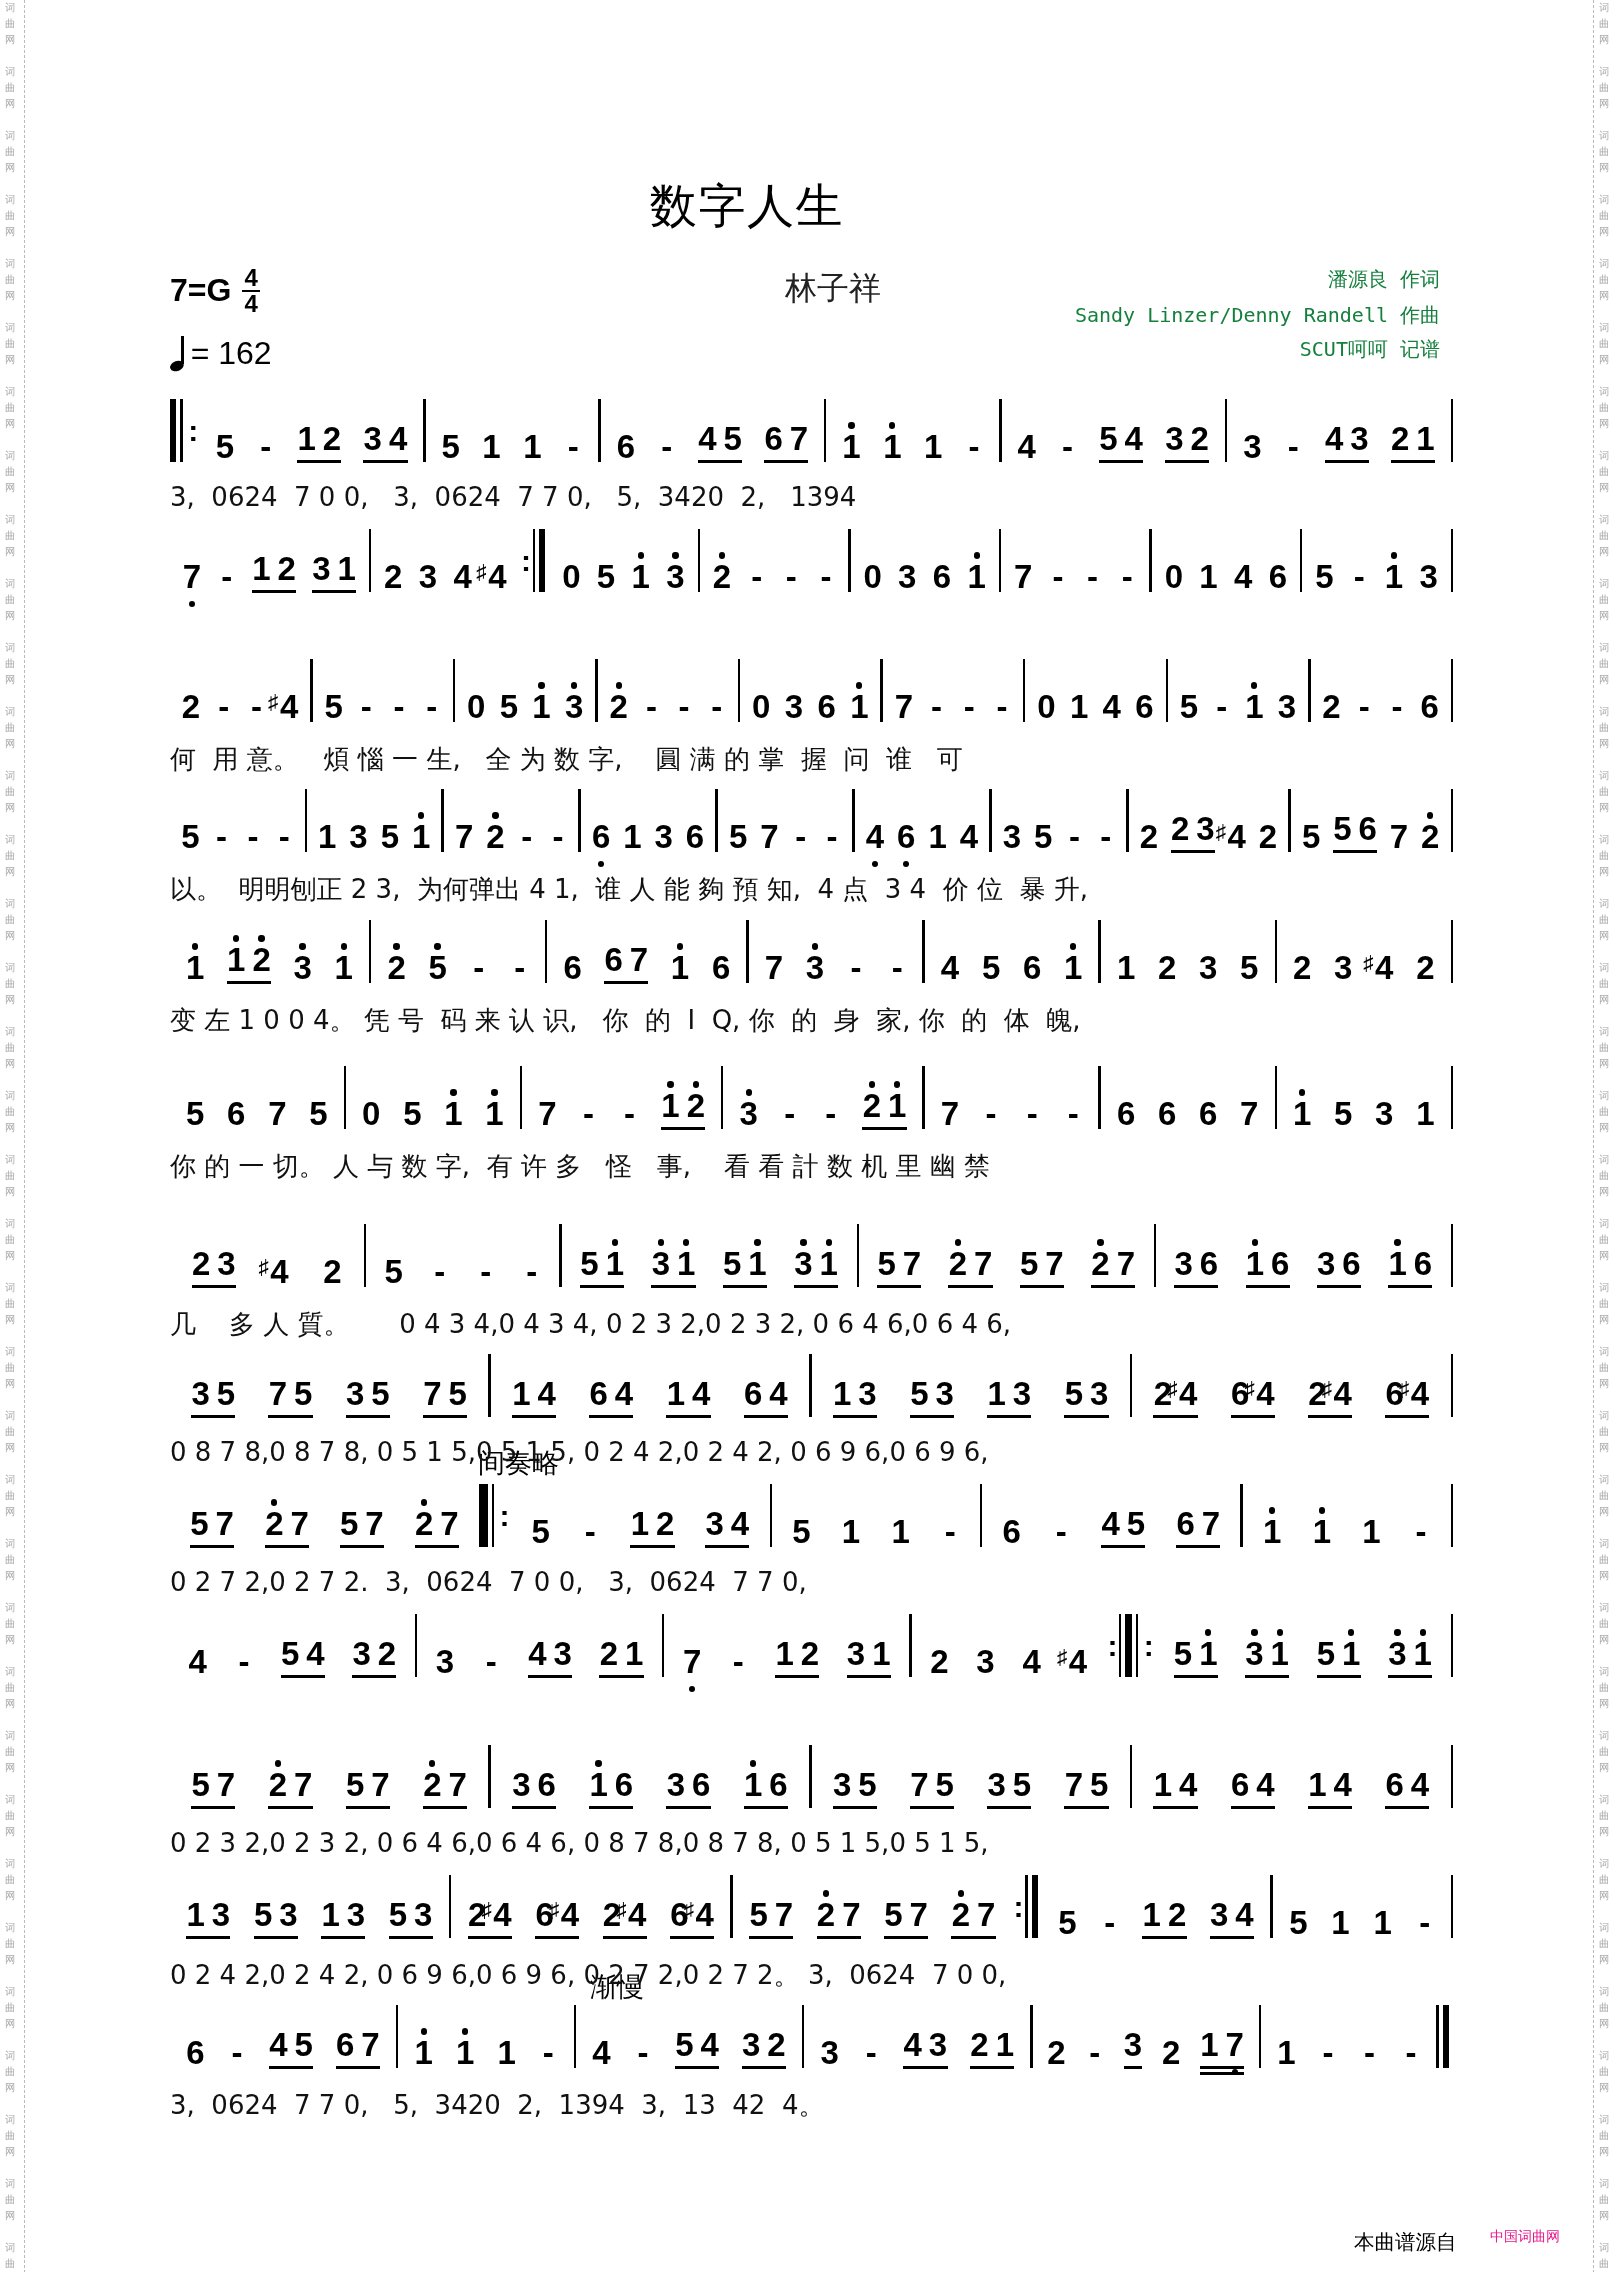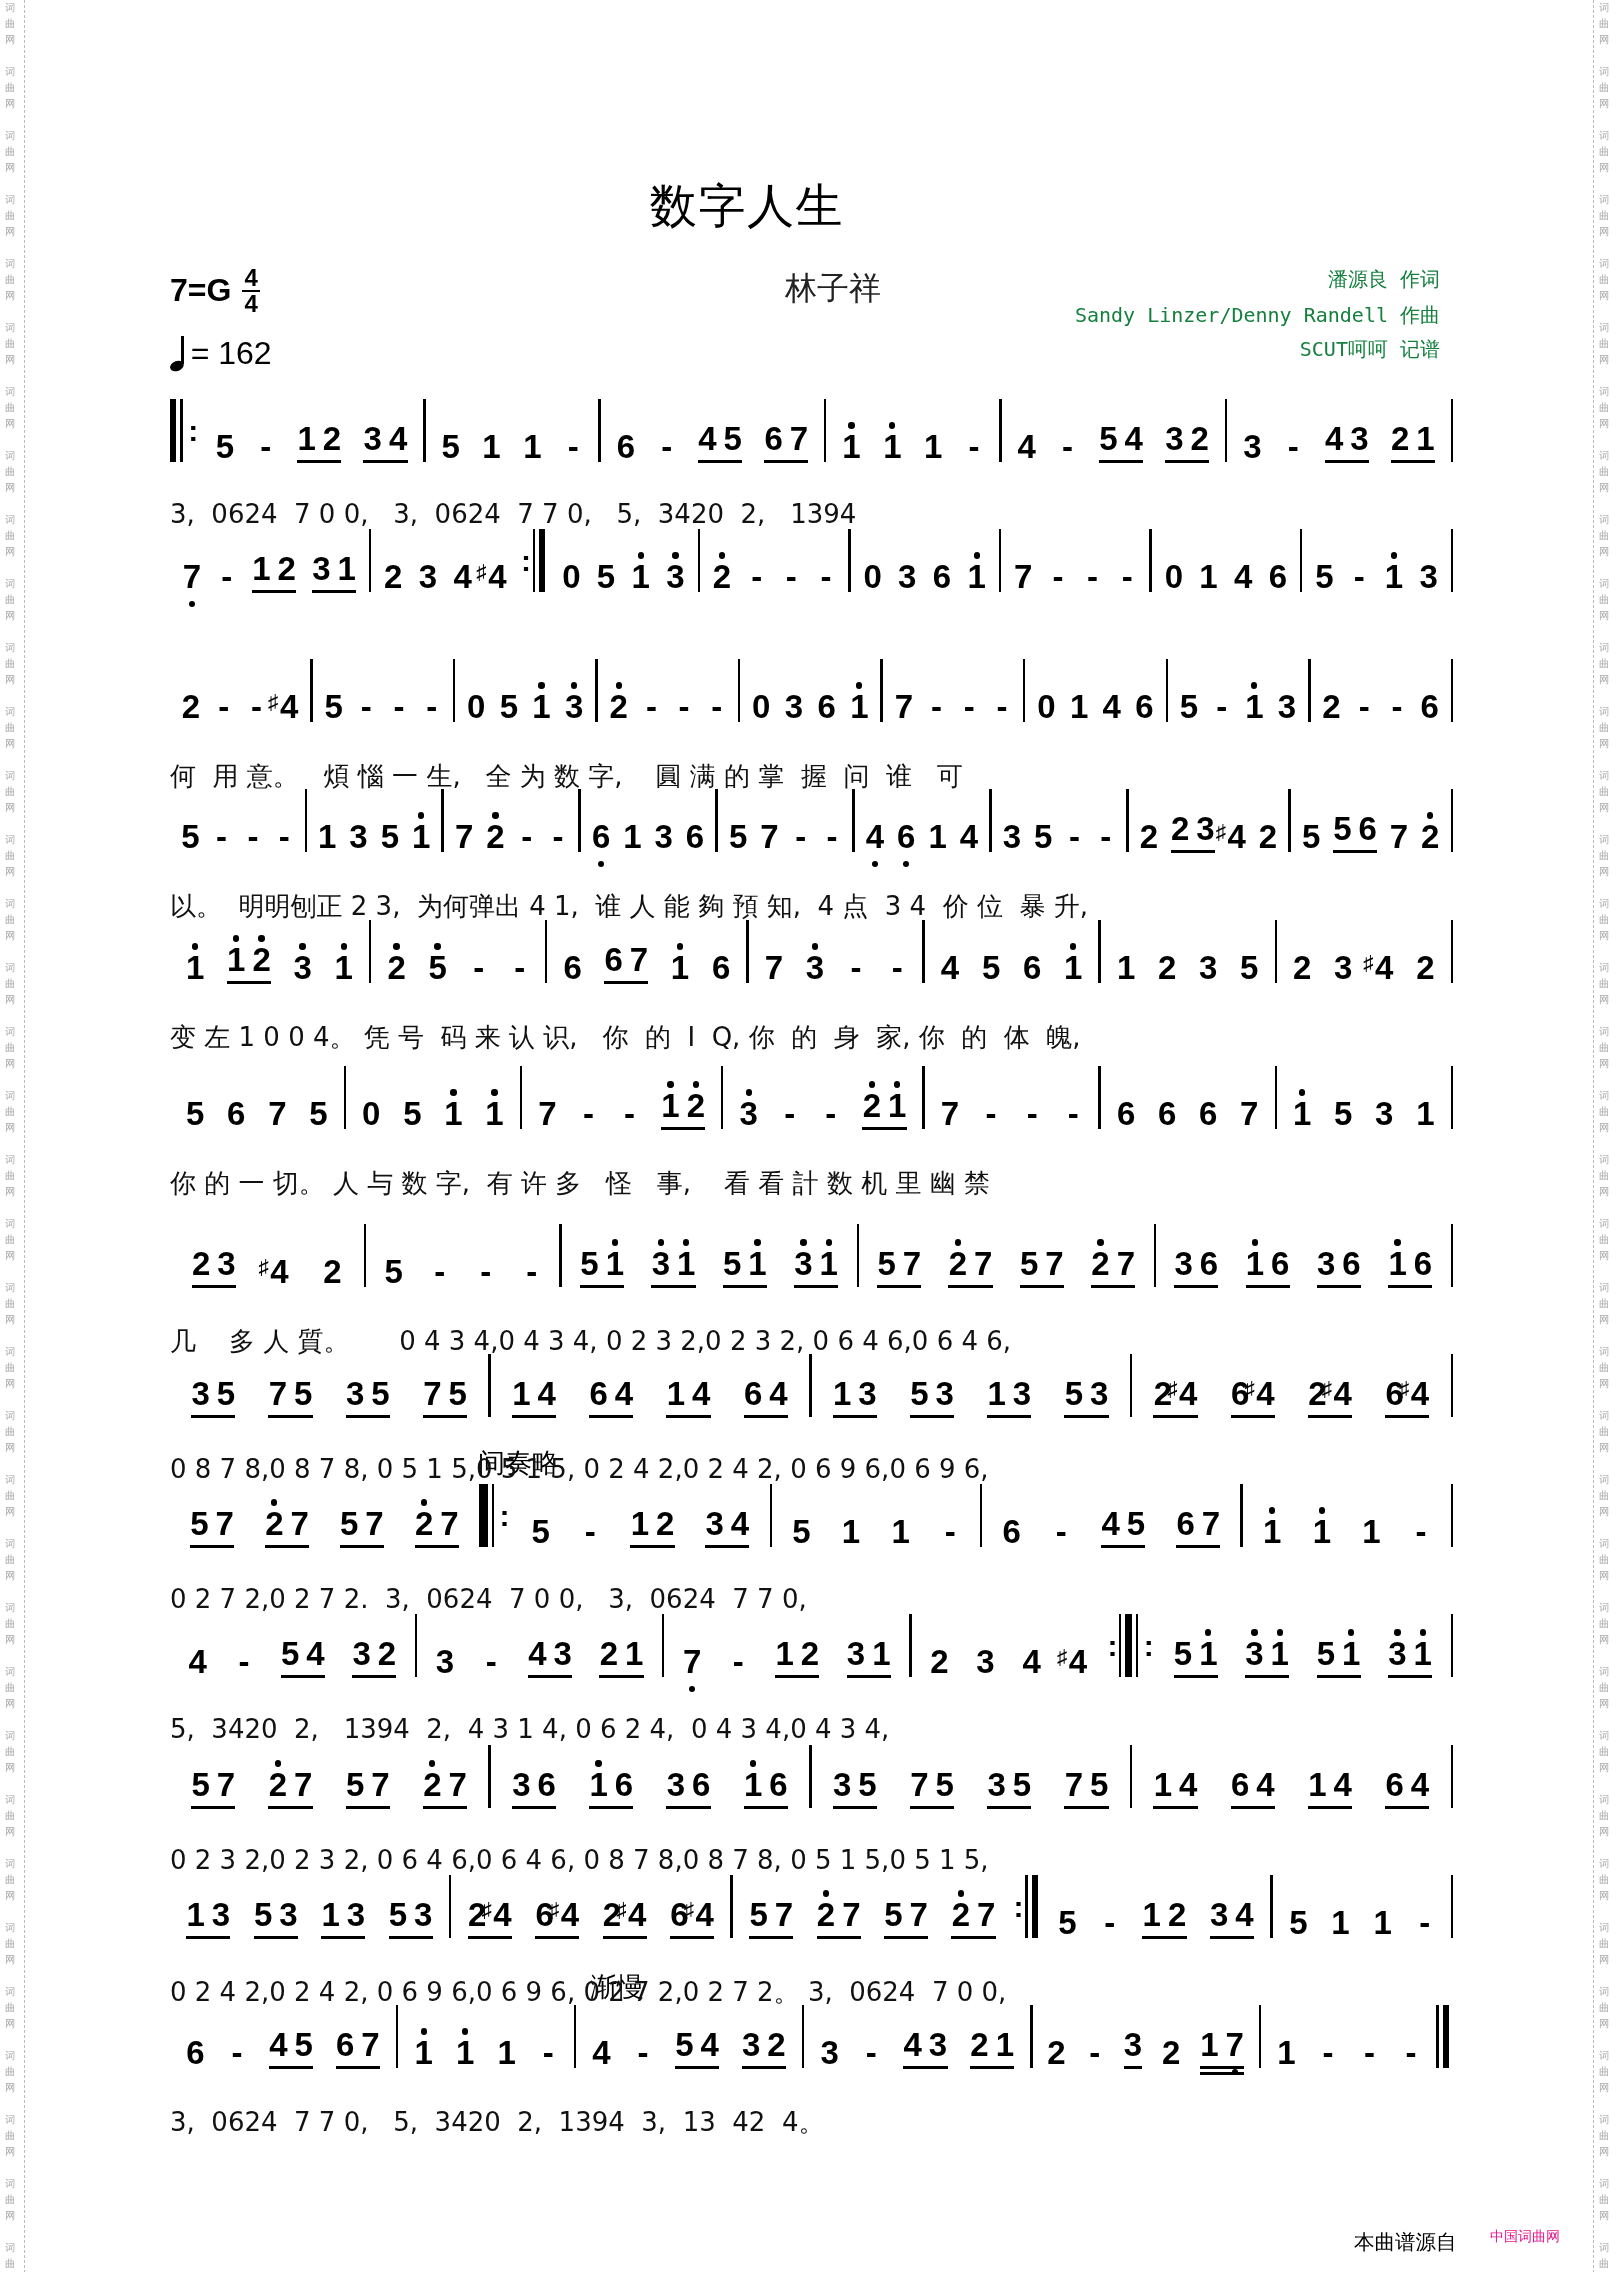--- a/index.html
+++ b/index.html
@@ -29,21 +29,21 @@
   .bl-double i{display:block;width:2.4px;background:#000;margin-right:4px;}
   .bl-double i.thick{width:6.3px;}
   .rep{font-size:30px;font-weight:bold;align-self:center;margin:0 1.6px;}
   .grp{display:inline-flex;align-items:flex-end;position:relative;padding-bottom:8px;}
   .grp::after{content:"";position:absolute;left:3.2px;right:3.2px;bottom:3.2px;height:3.2px;background:#000;}
   .grp.dbl::before{content:"";position:absolute;left:3.2px;right:3.2px;bottom:-3.2px;height:3.2px;background:#000;}
   .n{display:inline-block;position:relative;font-size:33px;font-weight:bold;line-height:39px;min-width:20.5px;text-align:center;margin:0 2.4px;}
   .n.up::before{content:"";position:absolute;left:50%;top:-4.7px;width:6.3px;height:6.3px;margin-left:-3.2px;border-radius:50%;background:#000;}
   .n.down::after{content:"";position:absolute;left:50%;bottom:-11px;width:6.3px;height:6.3px;margin-left:-3.2px;border-radius:50%;background:#000;}
   .n .sh{position:absolute;left:-11px;top:-4.7px;font-size:20.5px;font-weight:bold;}
-  .lyrics{display:flex;justify-content:space-between;font-size:26px;height:39px;margin-top:33px;color:#111;white-space:pre;font-family:"DejaVu Sans",sans-serif;letter-spacing:0;}
+  .lyrics{display:flex;justify-content:space-between;font-size:26px;height:39px;margin-top:16px;color:#111;white-space:pre;font-family:"DejaVu Sans",sans-serif;letter-spacing:0;}
   .marking{position:absolute;font-size:27px;}
   #footer-src{position:absolute;left:1354px;top:2228px;font-size:20.5px;}
   #footer-site{position:absolute;left:1490px;top:2228px;font-size:14px;color:#e6188a;}
 </style>
 </head>
 <body>
 
 <div class="margin left">
     <div class="wm" id="wm-left">
       <span>词</span>
@@ -1080,21 +1080,20 @@
             <span class="n">5</span>
             <span class="n up">1</span>
           </span>
           <span class="grp">
             <span class="n up">3</span>
             <span class="n up">1</span>
           </span>
         </div>
         <span class="bl"></span>
       </div>
-      <div class="lyrics">5,  3420  2,   1394  2,  4 3 1 4, 0 6 2 4,  0 4 3 4,0 4 3 4,</div>
     </div>
     <div class="system" style="top: 1741px;">
       <div class="notes">
         <div class="measure">
           <span class="grp">
             <span class="n">5</span>
             <span class="n">7</span>
           </span>
           <span class="grp">
             <span class="n up">2</span>

